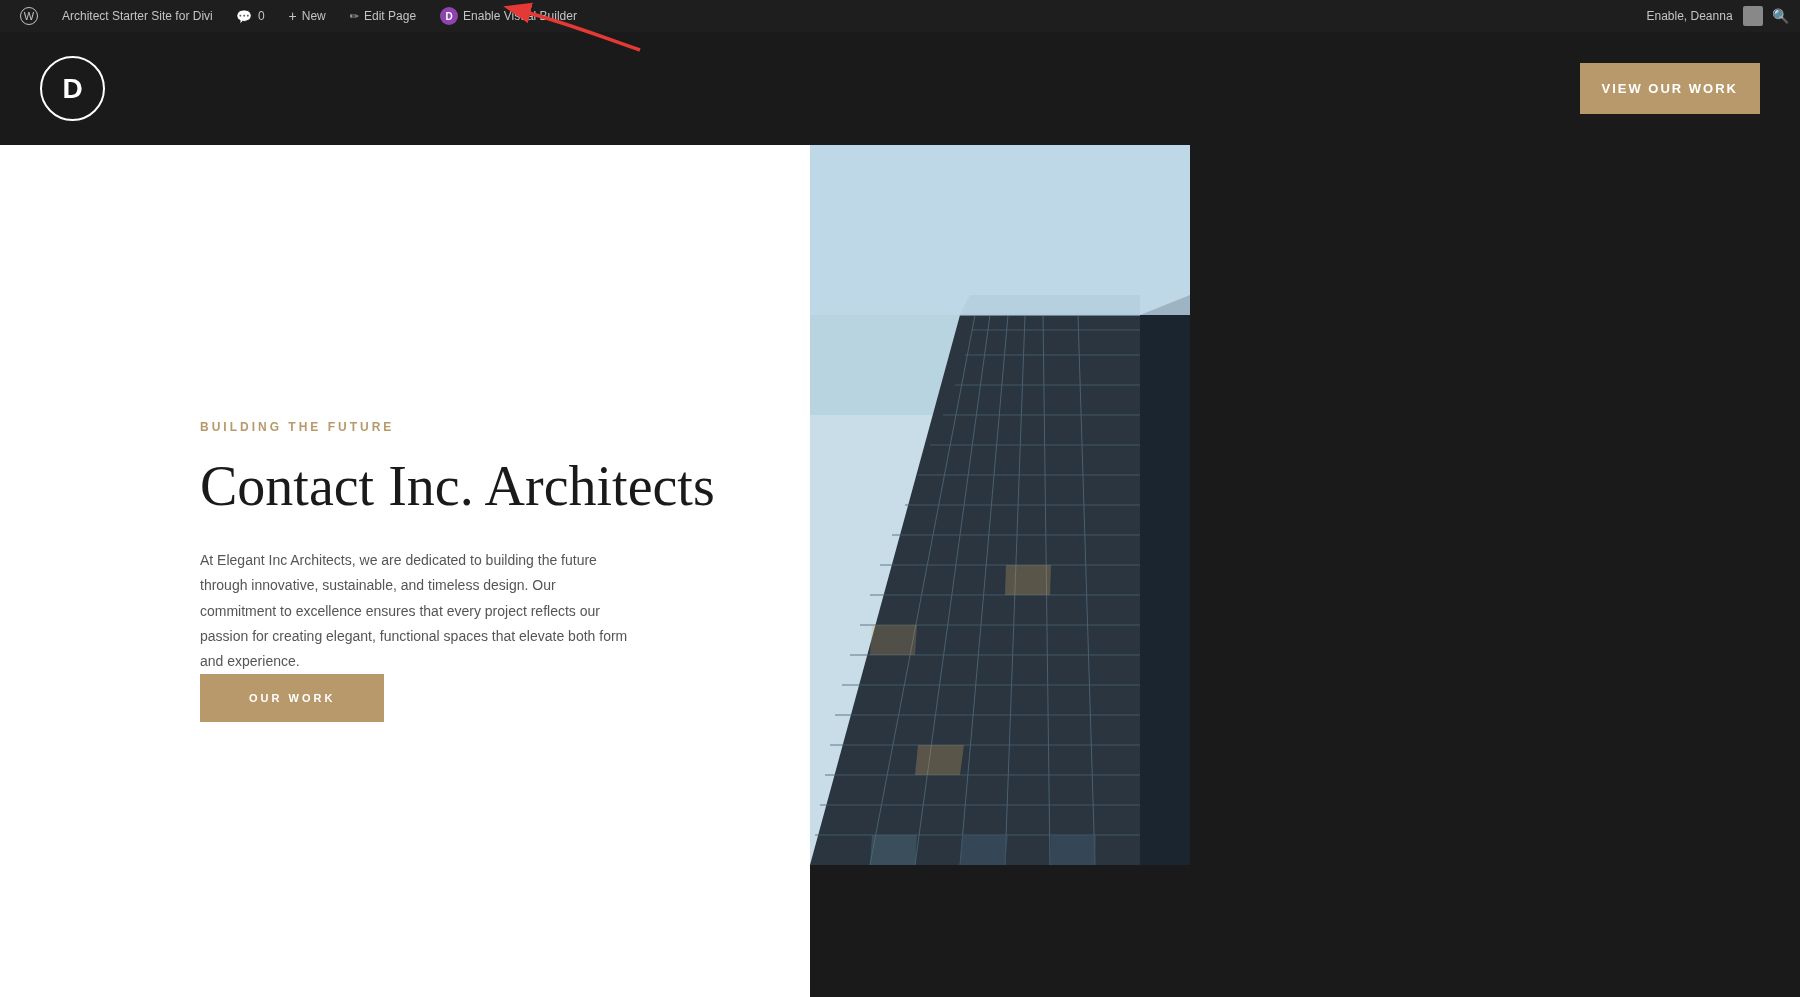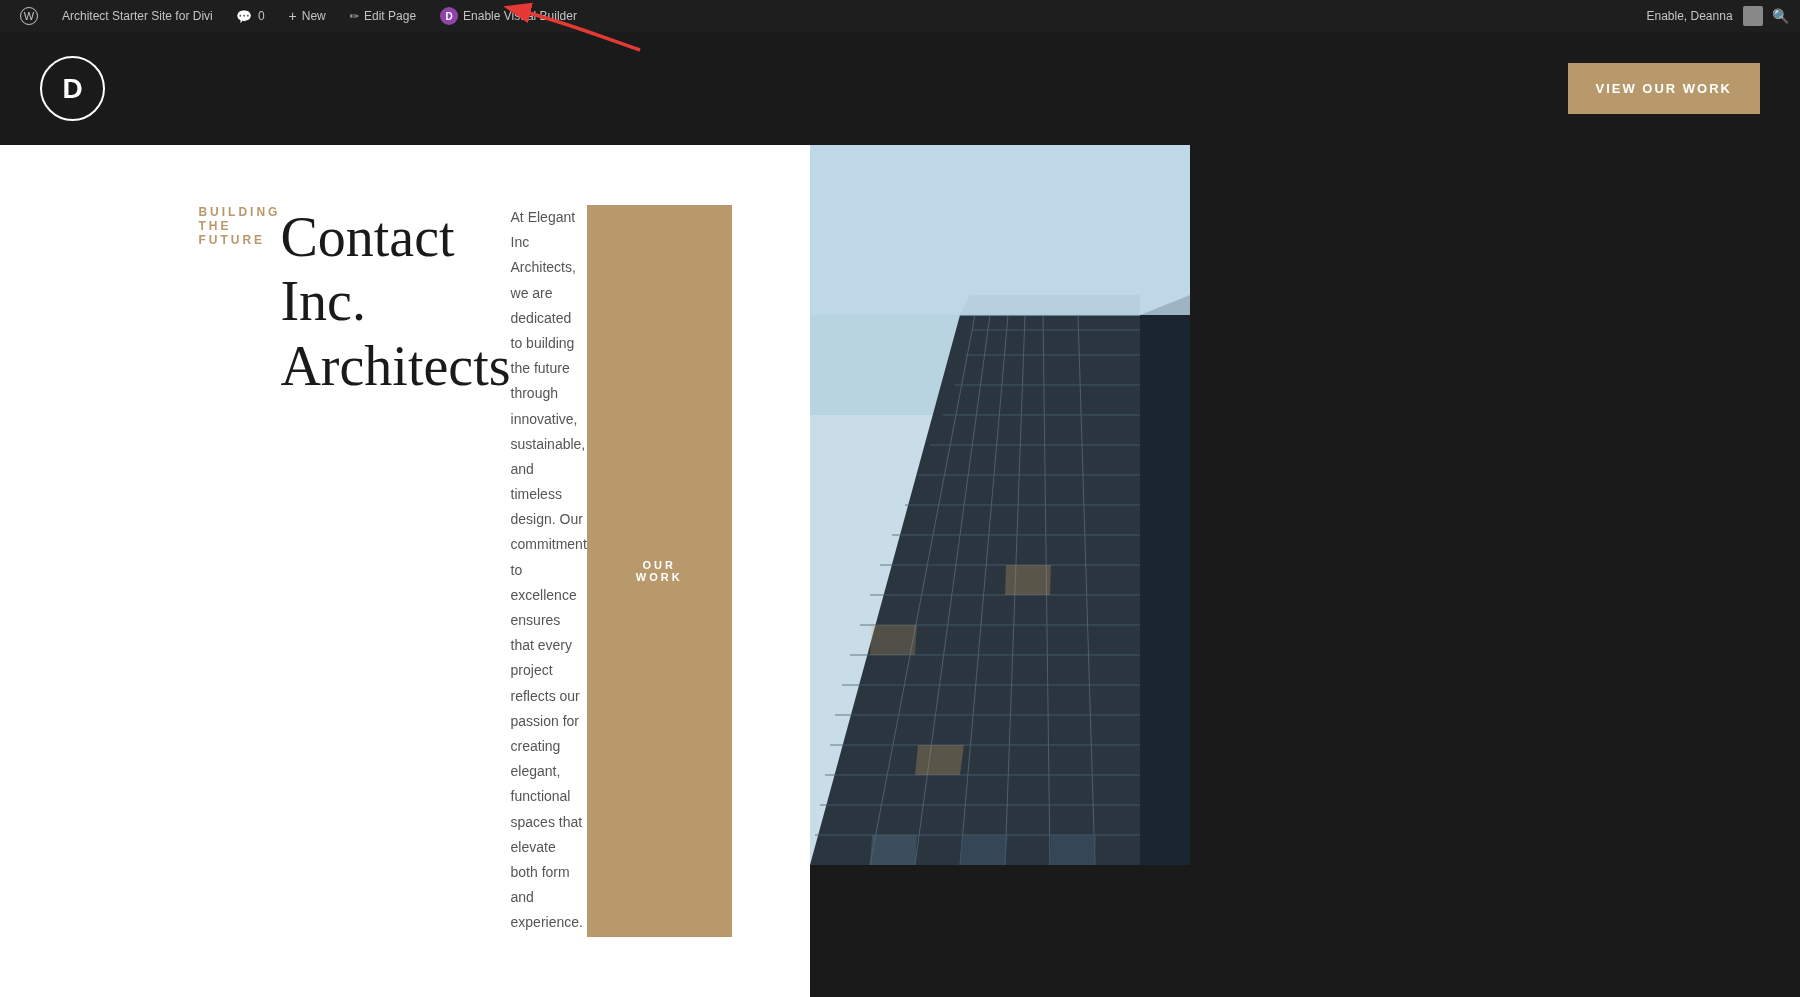--- a/index.html
+++ b/index.html
@@ -126,21 +126,21 @@
       font-size: 14px;
       text-decoration: none;
       cursor: pointer;
       letter-spacing: 0.5px;
     }
     .view-our-work-btn {
       margin-left: auto;
       background: #b8996b;
       color: white;
       border: none;
-      padding: 18px 28px;
+      padding: 18px 22px;
       font-size: 13px;
       letter-spacing: 2px;
       font-weight: 600;
       cursor: pointer;
       white-space: nowrap;
     }
 
     
     #content-area {
       position: absolute;
@@ -150,21 +150,21 @@
       height: calc(997px - 32px - 113px);
       display: flex;
     }
 
     
     .left-panel {
       width: 810px;
       height: 100%;
       background: white;
       display: flex;
-      flex-direction: row;
+      flex-direction: column;
       justify-content: center;
       padding: 60px 80px 60px 200px;
       position: relative;
       z-index: 2;
     }
 
     .building-label {
       font-size: 12px;
       letter-spacing: 3px;
       color: #b8996b;

